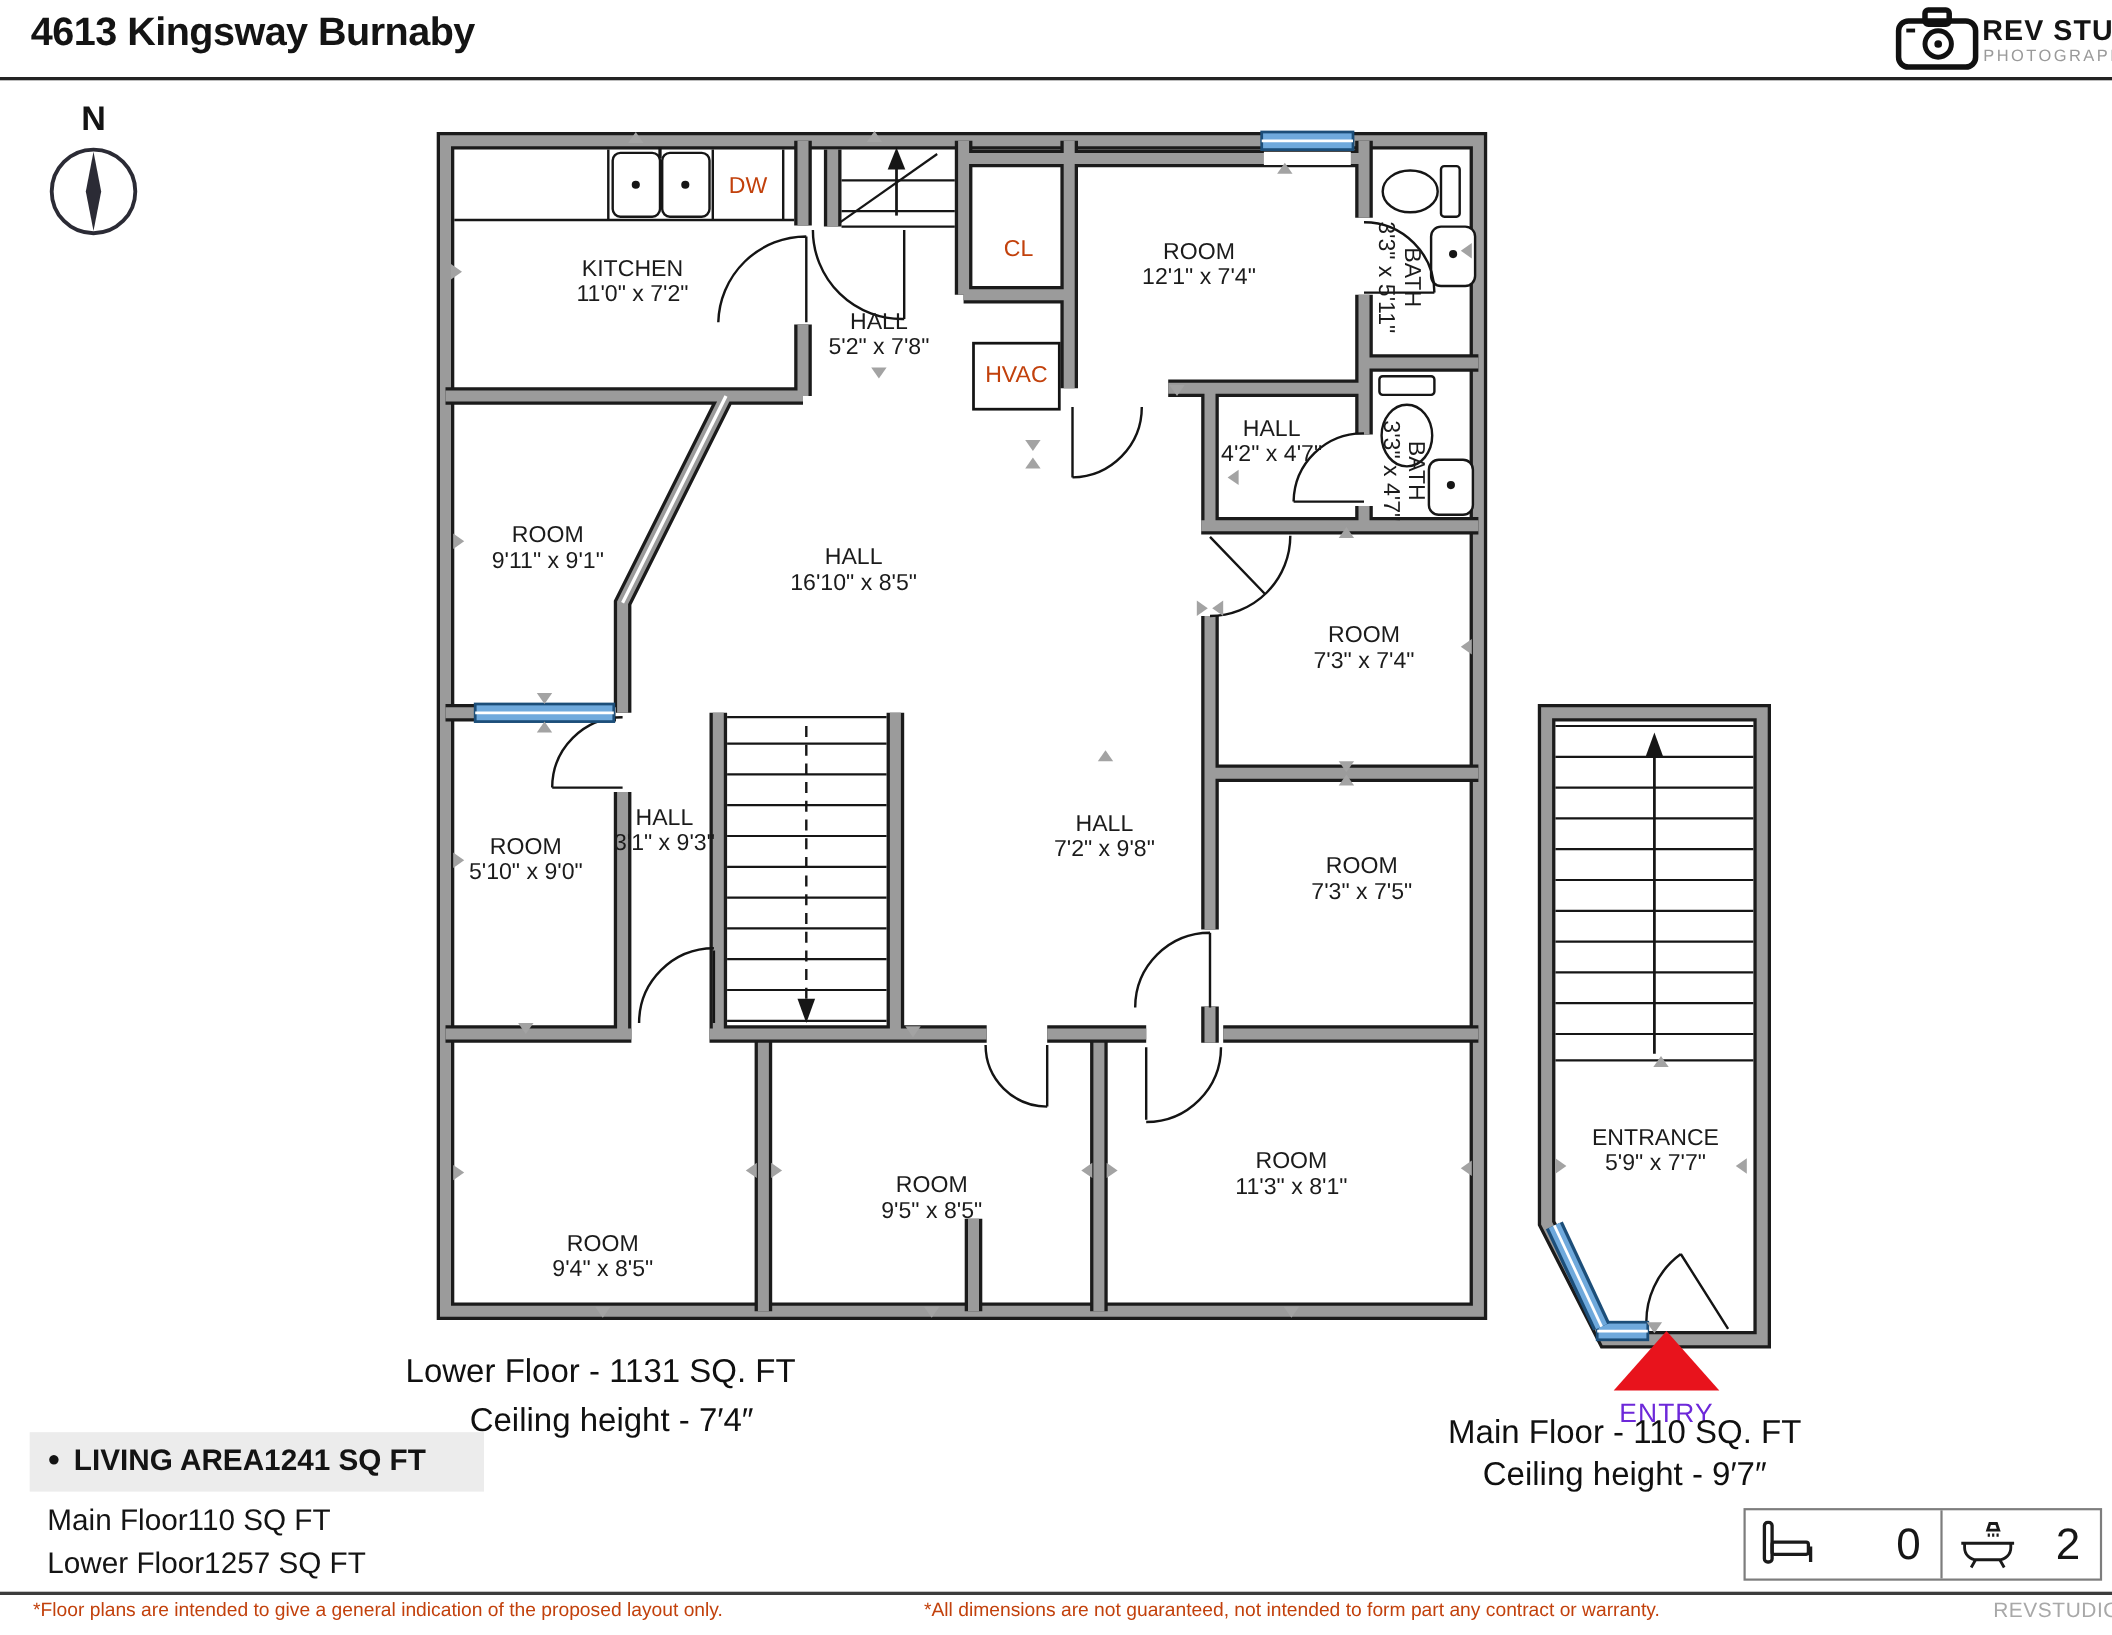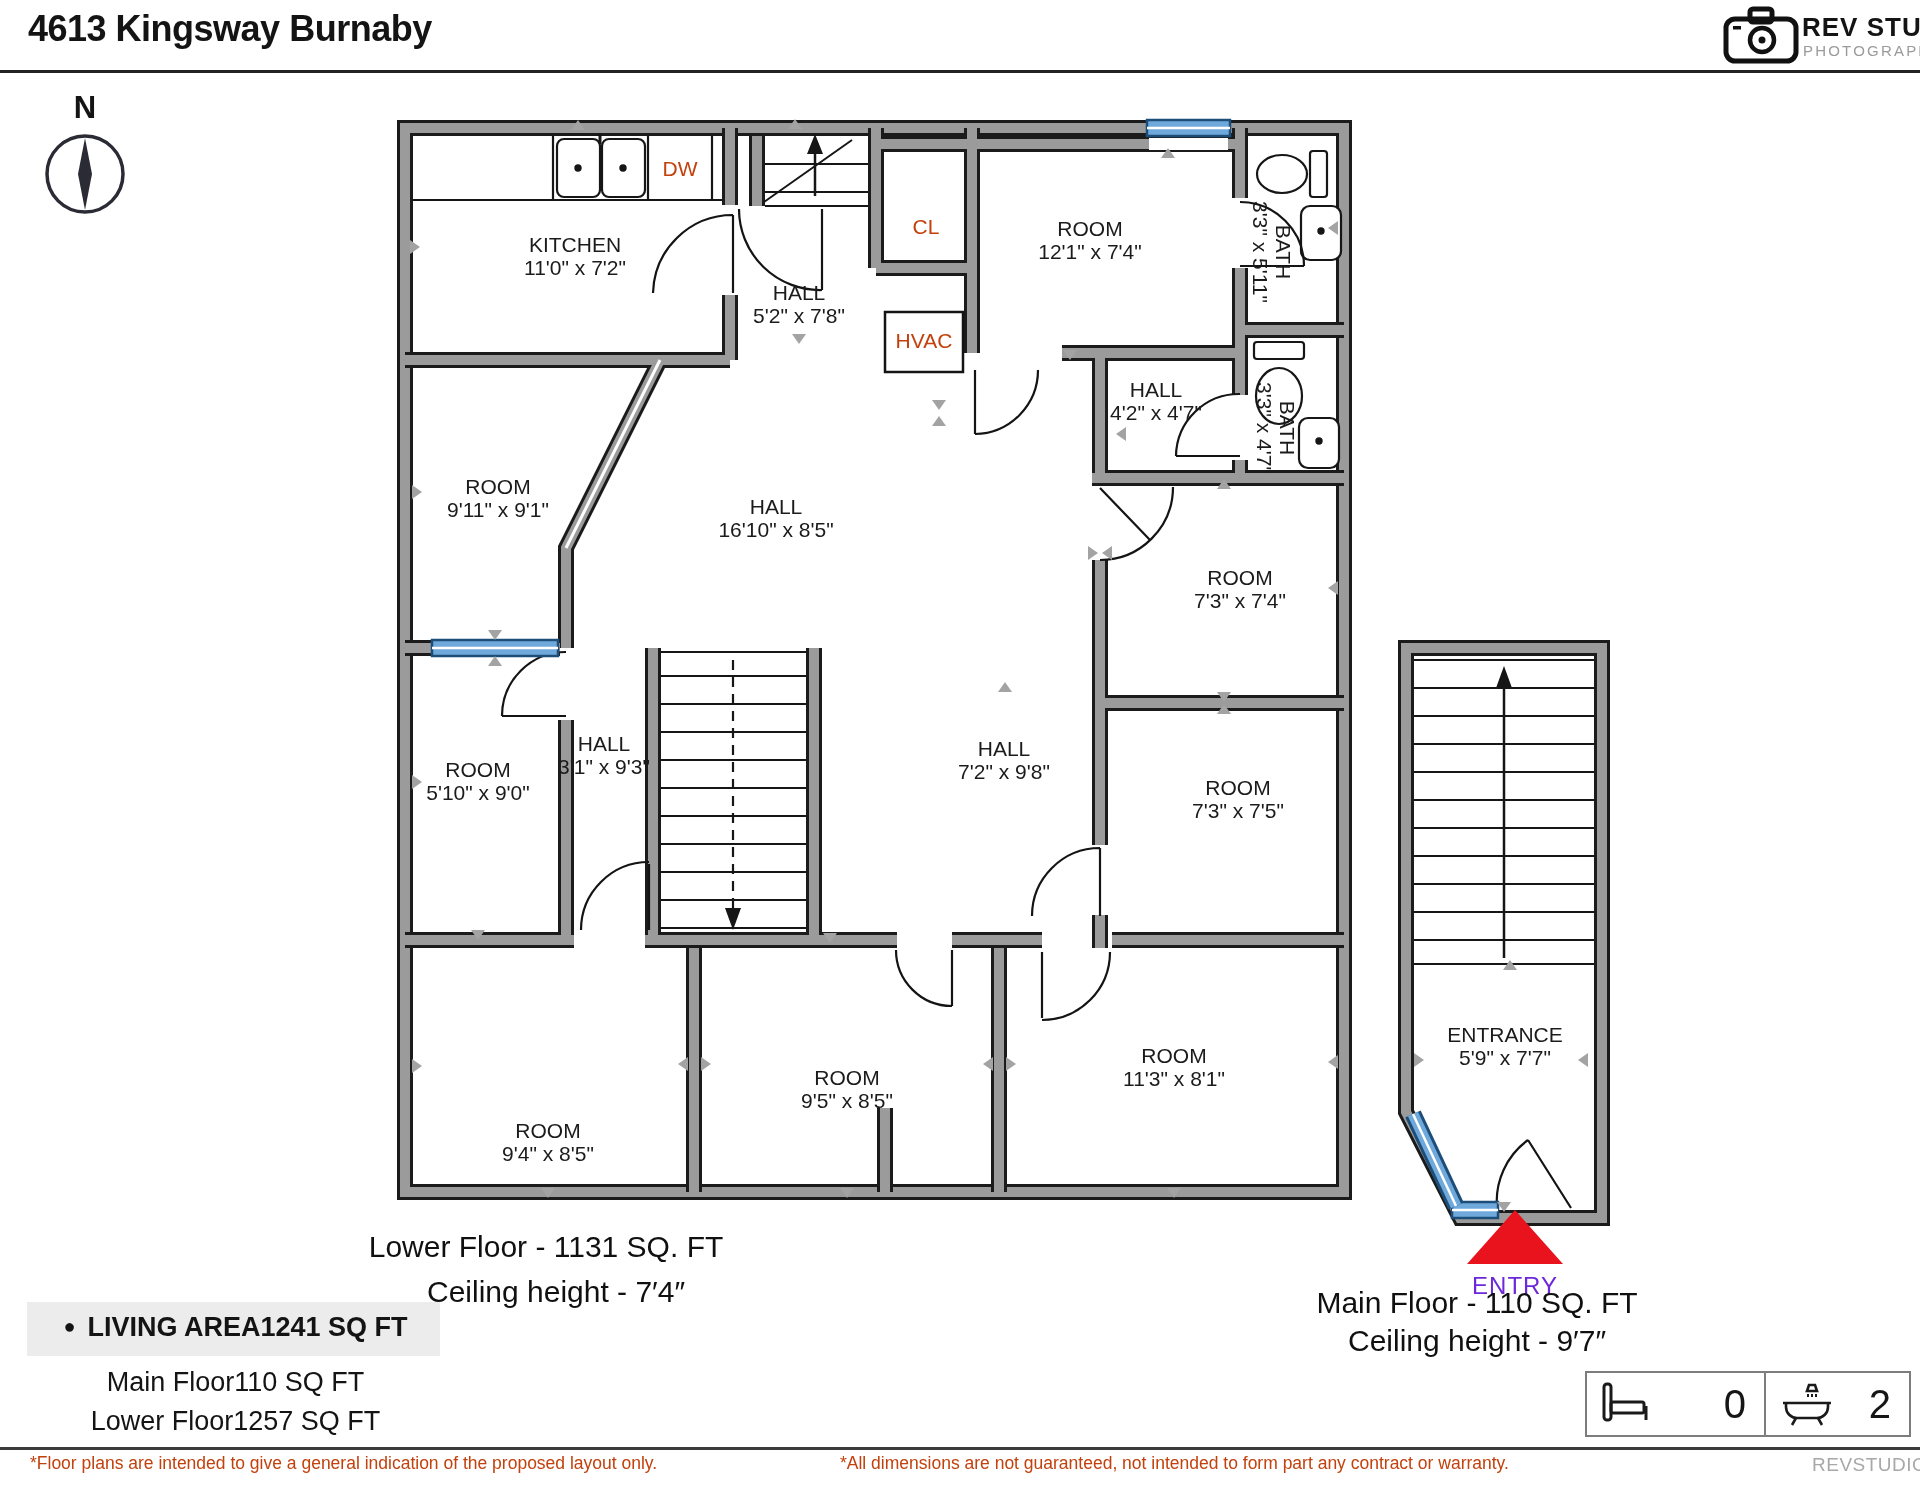--- a/index.html
+++ b/index.html
@@ -24,21 +24,21 @@
     text-align:center;font-size:21px;line-height:23px;color:#1b1b1b;white-space:nowrap;
   }
   .rlabel.vert{transform:translate(-50%,-50%) rotate(90deg)}
   .fixlabel{position:absolute;transform:translate(-50%,-50%);font-size:21px;color:#c2410c;white-space:nowrap}
 
   
   .cap{position:absolute;transform:translate(-50%,-50%);font-weight:normal;font-size:30px;white-space:nowrap;color:#101010}
   .entry-label{position:absolute;transform:translate(-50%,-50%);font-size:24px;letter-spacing:1px;color:#6d28d9;white-space:nowrap}
 
   
-  .area-row{position:absolute;left:27px;width:413px;display:flex;align-items:center;justify-content:center;
+  .area-row{position:absolute;left:27px;width:413px;display:flex;align-items:center;justify-content:flex-start;
     padding:0 12px 4px 16px;box-sizing:border-box;font-size:27px;white-space:nowrap}
   .area-row .v{text-align:right}
   .area-row.hl{background:#ececec;font-weight:bold;height:54px;top:1302px}
   .area-row.r2{top:1366px;height:36px}
   .area-row.r3{top:1405px;height:36px}
   .bullet{font-size:20px;margin-right:12px;vertical-align:3px}
 
   
   .sumbox{left:1585px;top:1371px;width:326px;height:66px;border:2px solid #7d7d7d;box-sizing:border-box;display:flex;background:#fff}
   .sumcell{display:flex;align-items:center;justify-content:space-between;padding:0 18px 0 14px;box-sizing:border-box}

